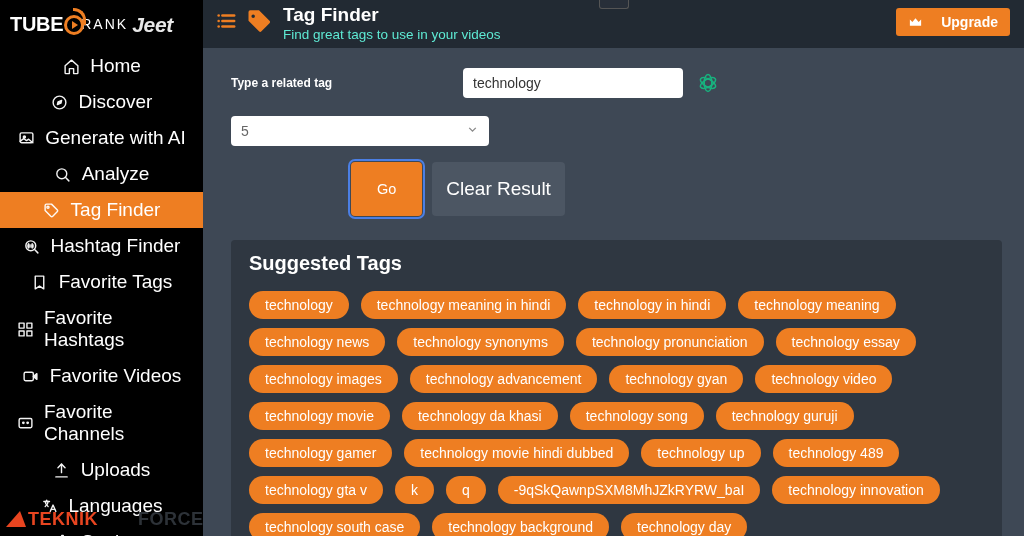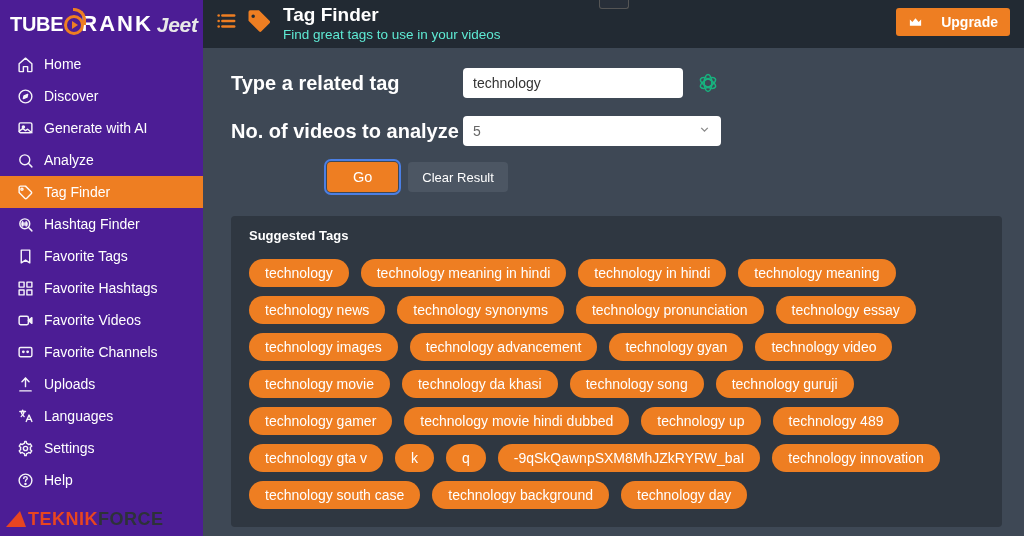--- a/index.html
+++ b/index.html
@@ -9,21 +9,21 @@
     color: #fff;
     width: 1024px;
     height: 536px;
     overflow: hidden;
     position: relative;
     font-size: 14px;
   }
   .root { display: flex; height: 100%; }
   .sidebar {
     width: 203px;
-    background: #4c1d95;
+    background: #000000;
     display: flex;
     flex-direction: column;
     height: 100%;
   }
   .logo-wrap {
     padding: 12px 10px 12px 10px;
     display: flex;
     align-items: center;
   }
   .logo-txt {
@@ -33,49 +33,50 @@
     line-height: 1;
     display: flex;
     align-items: center;
   }
   .logo-txt .tube { color:#fff; }
   .logo-play {
     width: 20px; height: 20px; border: 3px solid #ee7e22; border-radius: 50%;
     display:inline-flex; align-items:center; justify-content:center; margin: 0 1px;
   }
   .logo-play::after { content:""; border-left:6px solid #ee7e22; border-top:4px solid transparent; border-bottom:4px solid transparent; margin-left:2px;}
-  .logo-txt .rank { color:#fff; letter-spacing:2px; font-weight:700; font-size:22px;}
+  .logo-txt .rank { color:#fff; letter-spacing:2px; font-weight:400; font-size:14px;}
   .logo-txt .jeet { font-style: italic; font-weight:600; font-size:21px; margin-left:4px; color:#e8e8e8;}
   .logo-6 { position:relative; width:18px; height:24px;}
   .logo-6::before {
     content:""; position:absolute; top:-4px; left:10px; width:10px; height:14px;
     border-top:3px solid #ee7e22; border-right:3px solid #ee7e22;
     border-top-right-radius:12px;
   }
   .nav { flex:1; overflow-y:auto; }
   .nav-item {
     display:flex; align-items:center; gap:10px;
-    padding: 7px 16px; color:#fff; font-size:14px;
+    padding: 7px 16px; color:#fff; font-size:19px;
     cursor:pointer;
+    justify-content:center;
   }
   .nav-item.active { background:#ee7e22; }
   .nav-icon { width:18px; height:18px; display:inline-flex; align-items:center; justify-content:center; flex:0 0 18px; opacity:0.95;}
   .nav-icon svg { width:17px; height:17px; }
   .teknik {
     position:absolute; left:8px; bottom:6px; font-weight:900; font-size:18px;
     letter-spacing:0.5px;
   }
   .teknik .tk-icon { width:18px; height:18px; display:inline-block; vertical-align:middle; margin-right:2px;}
   .teknik .tk-icon::before {
     content:""; display:block; width:0;height:0;
     border-left:10px solid transparent; border-right:10px solid transparent;
     border-bottom:16px solid #e84520; transform: skewX(-14deg);
   }
   .teknik .red { color:#e84520; }
-  .teknik .wht { color:#2d3238; }
+  .teknik .wht { color:#2d3238;margin-left:40px; }
 
   .main { flex:1; background:#3e4855; display:flex; flex-direction:column; min-width:0; }
   .topbar {
     background:#222a33;
     display:flex; align-items:flex-start;
     padding: 4px 14px 6px 12px;
     position:relative;
   }
   .tb-list-icon { color:#ee7e22; margin-right:8px; margin-top:6px;}
   .tb-tag-icon { color:#ee7e22; margin-right:10px; margin-top:4px;}
@@ -89,48 +90,48 @@
     display:flex; align-items:center; gap:18px;
   }
   .upgrade-btn svg { width:15px;height:15px;}
   .tab-indicator {
     position:absolute; top:-1px; left:50%; width:30px; height:10px;
     border:1px solid #555; border-top:none; border-radius:0 0 3px 3px;
     background:#282f39; transform:translateX(-50%);
   }
   .content { padding: 20px 22px 10px 28px; overflow-y:auto; flex:1; }
   .form-row { display:flex; align-items:center; margin-bottom:18px; }
-  .form-label { width:232px; font-weight:700; font-size:20px; color:#fff; }
+  .form-label { width:232px; font-weight:700; font-size:12px; color:#fff; }
   .text-input {
     width:220px; background:#fff; color:#333; border:none; border-radius:4px;
     padding:7px 10px; font-size:14px;
   }
   .ai-icon { margin-left:12px; width:26px; height:26px; }
   .select-wrap {
     width:258px; background:#fff; color:#666; border:none; border-radius:4px;
     padding:7px 10px; font-size:14px; display:flex; align-items:center; justify-content:space-between;
     cursor:pointer;
   }
   .select-wrap .chev { color:#8a8a8a; }
-  .btn-row { margin-left:96px; display:flex; gap:10px; margin-top:-2px;}
+  .btn-row { margin-left:120px; display:flex; gap:10px; margin-top:-2px;}
   .go-btn {
     background:#ee7e22; color:#fff; font-size:14.5px; font-weight:500;
     padding:7px 26px; border:none; border-radius:4px; cursor:pointer;
     outline:2px solid #4b7fe4; outline-offset:1px;
   }
   .clear-btn {
-    background:#4c5663; color:#fff; font-size:13px; padding:7px 14px;
+    background:#4c5663; color:#fff; font-size:19px; padding:16px 14px;
     border:none; border-radius:4px; cursor:pointer;
   }
 
   .panel {
     background:#2f3741; border-radius:4px; margin-top:24px; padding: 0 0 14px 0;
   }
   .panel-head {
-    font-weight:700; font-size:13px; color:#fff;
+    font-weight:700; font-size:20px; color:#fff;
     padding:12px 18px 6px 18px;
   }
   .tags-wrap {
     padding: 10px 14px 4px 18px;
     display:flex; flex-wrap:wrap; gap:9px 12px;
   }
   .tag-pill {
     background:#ee7e22; color:#fff; font-size:14px;
     padding:6px 16px; border-radius:999px; cursor:pointer;
     white-space:nowrap;
@@ -332,21 +333,20 @@
               <g fill="none" stroke="#18b37f" stroke-width="2.3">
                 <circle cx="20" cy="20" r="6"></circle>
                 <ellipse cx="20" cy="20" rx="13" ry="6" transform="rotate(30 20 20)"></ellipse>
                 <ellipse cx="20" cy="20" rx="13" ry="6" transform="rotate(90 20 20)"></ellipse>
                 <ellipse cx="20" cy="20" rx="13" ry="6" transform="rotate(150 20 20)"></ellipse>
               </g>
             </svg>
         </span>
       </div>
       <div class="form-row">
-        <div class="form-label">No. of videos to analyze</div>
         <div class="select-wrap">
           <span>5</span>
           <span class="chev">
             <svg width="13" height="13" viewBox="0 0 24 24" fill="none" stroke="#8a8a8a" stroke-width="2.5">
                 <polyline points="6 9 12 15 18 9"></polyline>
               </svg>
           </span>
         </div>
       </div>
       <div class="btn-row">

